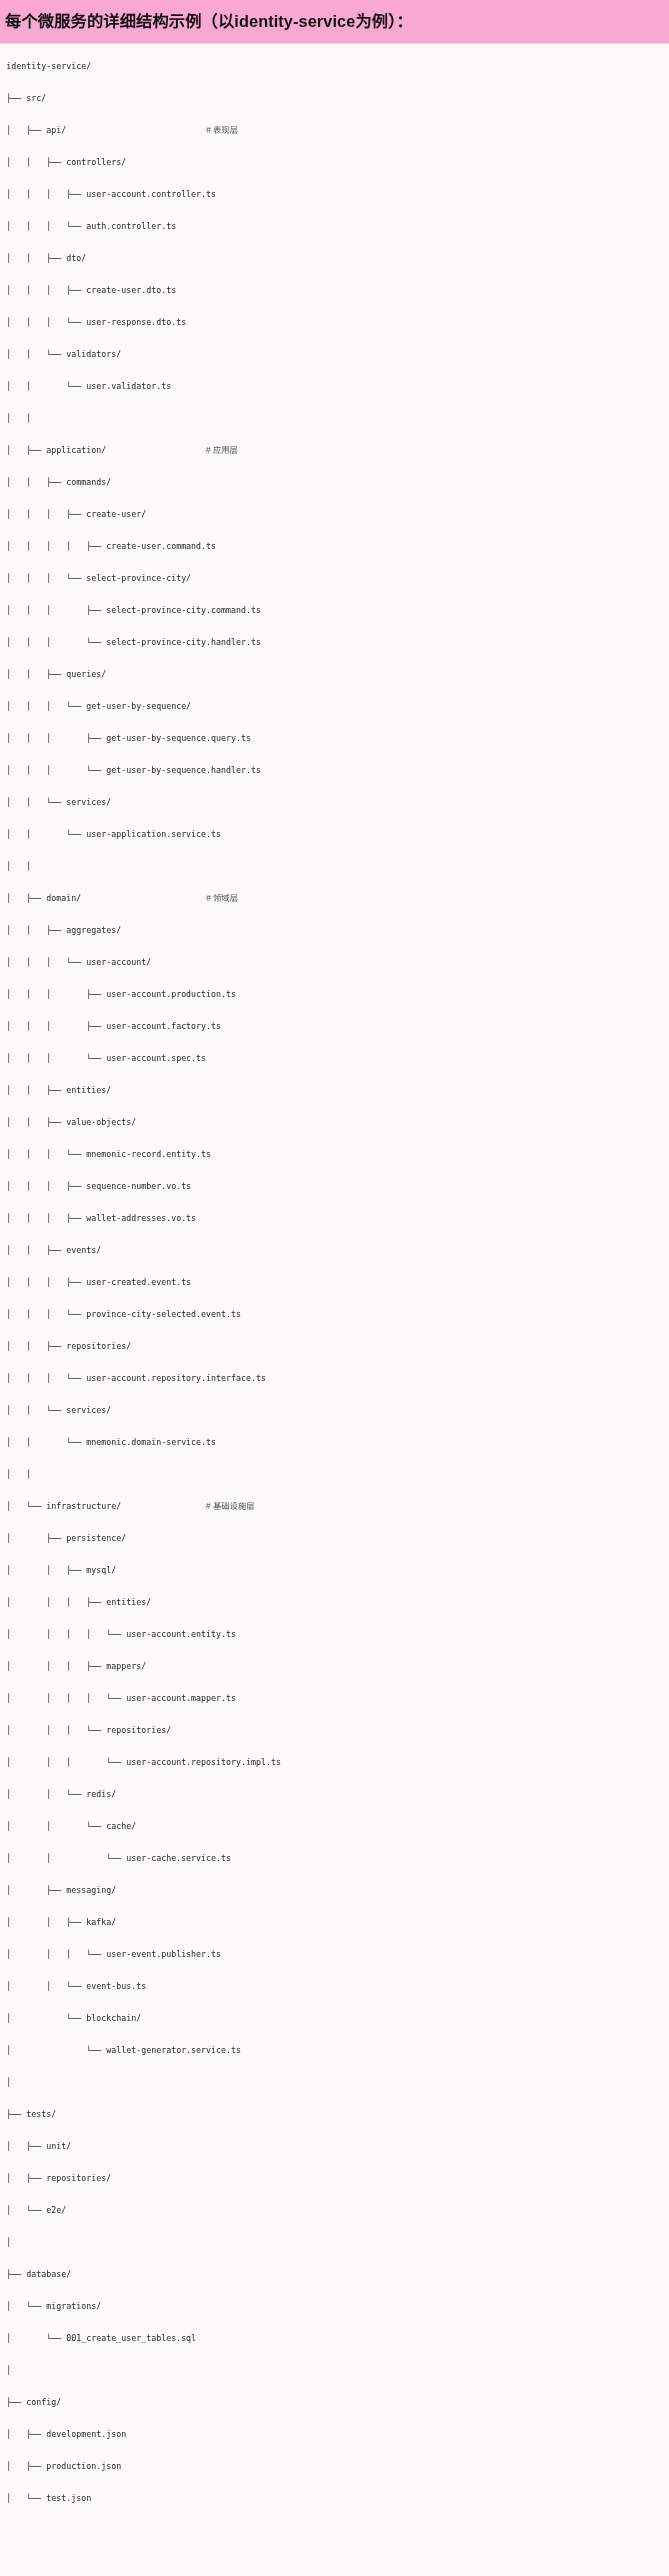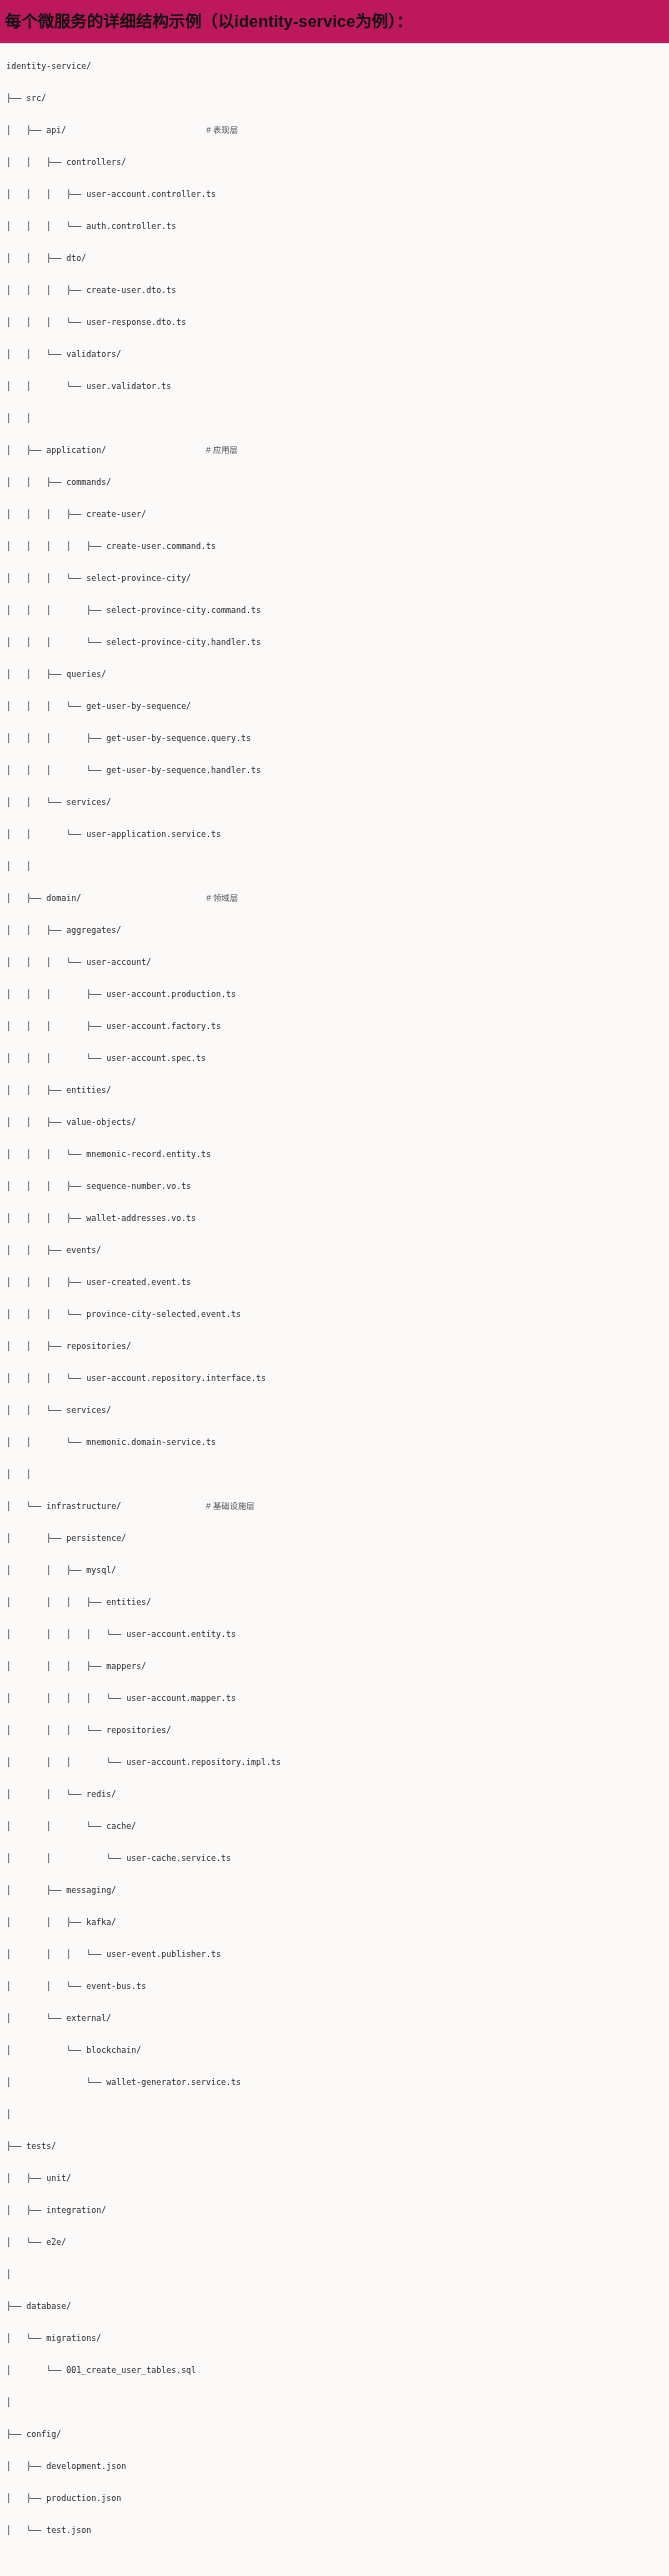--- a/index.html
+++ b/index.html
@@ -20,21 +20,21 @@
     min-height: 2576px;
     background: #fbfaf8;
     display: flex;
     flex-direction: column;
   }
 
   
   .title-block {
     padding: 10px 5px 11.3px 5px;
     border-bottom: 0.6px solid #e3e1dd;
-    background: #be185d;
+    background: #f9a8d4;
   }
   .doc-title {
     margin: 0;
     font-size: 16.3px;
     line-height: 1.35;
     font-weight: 700;
     letter-spacing: 0.1px;
     color: #121212;
     font-family: "Liberation Sans", "DejaVu Sans", sans-serif;
   }
@@ -128,27 +128,26 @@
 <span class="row"><span class="nm">│       │   │   │   └── user-account.mapper.ts</span></span>
 <span class="row"><span class="nm">│       │   │   └── repositories/</span></span>
 <span class="row"><span class="nm">│       │   │       └── user-account.repository.impl.ts</span></span>
 <span class="row"><span class="nm">│       │   └── redis/</span></span>
 <span class="row"><span class="nm">│       │       └── cache/</span></span>
 <span class="row"><span class="nm">│       │           └── user-cache.service.ts</span></span>
 <span class="row"><span class="nm">│       ├── messaging/</span></span>
 <span class="row"><span class="nm">│       │   ├── kafka/</span></span>
 <span class="row"><span class="nm">│       │   │   └── user-event.publisher.ts</span></span>
 <span class="row"><span class="nm">│       │   └── event-bus.ts</span></span>
-<span class="row"><span class="nm">│       └── external/</span></span>
 <span class="row"><span class="nm">│           └── blockchain/</span></span>
 <span class="row"><span class="nm">│               └── wallet-generator.service.ts</span></span>
 <span class="row"><span class="nm">│</span></span>
 <span class="row"><span class="nm">├── tests/</span></span>
 <span class="row"><span class="nm">│   ├── unit/</span></span>
-<span class="row"><span class="nm">│   ├── integration/</span></span>
+<span class="row"><span class="nm">│   ├── repositories/</span></span>
 <span class="row"><span class="nm">│   └── e2e/</span></span>
 <span class="row"><span class="nm">│</span></span>
 <span class="row"><span class="nm">├── database/</span></span>
 <span class="row"><span class="nm">│   └── migrations/</span></span>
 <span class="row"><span class="nm">│       └── 001_create_user_tables.sql</span></span>
 <span class="row"><span class="nm">│</span></span>
 <span class="row"><span class="nm">├── config/</span></span>
 <span class="row"><span class="nm">│   ├── development.json</span></span>
 <span class="row"><span class="nm">│   ├── production.json</span></span>
 <span class="row"><span class="nm">│   └── test.json</span></span>

